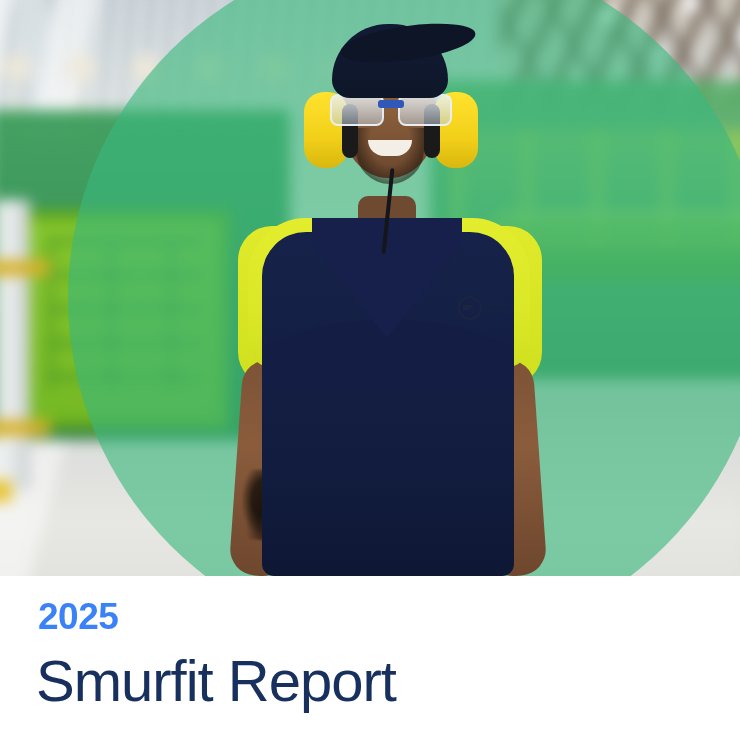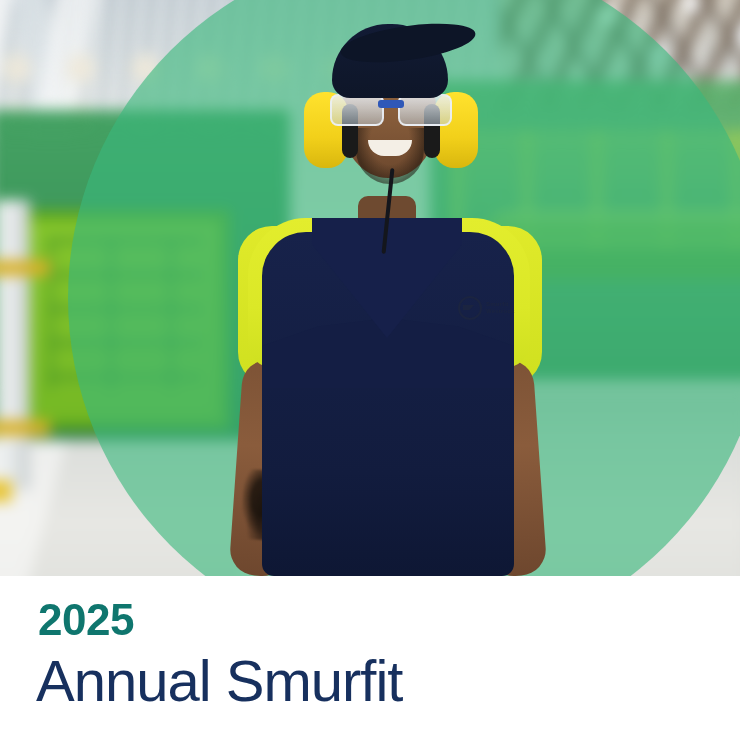--- a/index.html
+++ b/index.html
@@ -392,24 +392,24 @@
     left: 0;
     top: 576px;
     width: 740px;
     height: 164px;
     background: #ffffff;
   }
   .year {
     position: absolute;
     left: 38px;
     top: 22px;
-    font-size: 44px;
+    font-size: 37px;
     font-weight: 700;
     letter-spacing: -0.5px;
-    color: #0f766e;
+    color: #3b82f6;
     line-height: 1;
   }
   .report-title {
     position: absolute;
     left: 36px;
     top: 76px;
     font-size: 58px;
     font-weight: 400;
     letter-spacing: -1px;
     color: #17305E;
@@ -471,16 +471,16 @@
         <span class="w-logo-mark"></span>
         <span class="w-logo-text">Smurfit Westrock</span>
       </div>
     </div>
   </div>
 
   <div class="green-circle-solid"></div>
 
   <div class="caption">
     <div class="year">2025</div>
-    <div class="report-title">Annual Smurfit</div>
+    <div class="report-title">Smurfit Report</div>
   </div>
 
 </div>
 
 </body></html>

